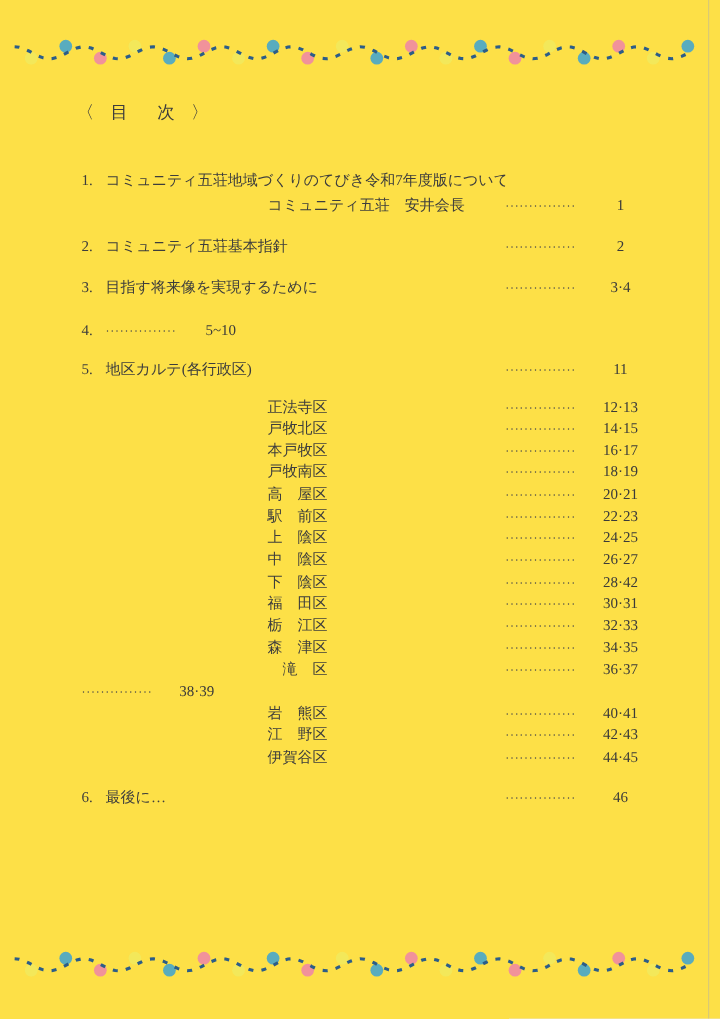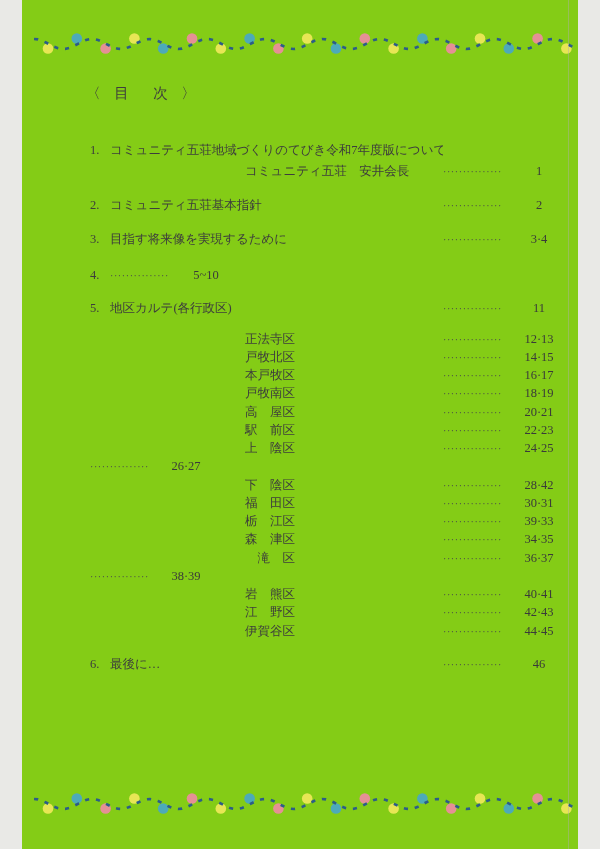--- a/index.html
+++ b/index.html
@@ -1,21 +1,21 @@
 <!DOCTYPE html>
 <html><head>
 <meta charset="utf-8">
 <style>
   * { margin:0; padding:0; box-sizing:border-box; }
   html,body { background:#e9e9e6; }
   .page {
     position:relative;
-    width:556px; height:849px;
+    width:600px; height:849px;
     margin:0 auto;
-    background:#84cc16;
+    background:#fde047;
     font-family:"Liberation Serif","DejaVu Serif",serif;
     color:#3d3d3d;
     overflow:hidden;
   }
   .deco { position:absolute; left:12px; width:576px; height:44px; }
   .deco-top { top:22px; }
   .deco-bottom { top:782px; }
   .heading {
     position:absolute; top:84px; left:64px;
     font-size:14.5px; font-weight:normal;
@@ -82,24 +82,24 @@
       <div class="row item gap-xl"><span class="num">3.</span><span class="title">目指す将来像を実現するために</span><span class="leader">···············</span><span class="pg">3·4</span></div>
       <div class="row item gap-lg"><span class="num">4.</span><span class="leader">···············</span><span class="pg">5~10</span></div>
       <div class="row item gap-md"><span class="num">5.</span><span class="title">地区カルテ(各行政区)</span><span class="leader">···············</span><span class="pg">11</span></div>
       <div class="row district gap-sm"><span class="title">正法寺区</span><span class="leader">···············</span><span class="pg">12·13</span></div>
       <div class="row district"><span class="title">戸牧北区</span><span class="leader">···············</span><span class="pg">14·15</span></div>
       <div class="row district"><span class="title">本戸牧区</span><span class="leader">···············</span><span class="pg">16·17</span></div>
       <div class="row district"><span class="title">戸牧南区</span><span class="leader">···············</span><span class="pg">18·19</span></div>
       <div class="row district"><span class="title">高　屋区</span><span class="leader">···············</span><span class="pg">20·21</span></div>
       <div class="row district"><span class="title">駅　前区</span><span class="leader">···············</span><span class="pg">22·23</span></div>
       <div class="row district"><span class="title">上　陰区</span><span class="leader">···············</span><span class="pg">24·25</span></div>
-      <div class="row district"><span class="leader">···············</span><span class="pg">26·27</span></div>
+      <div class="row district"><span class="title">中　陰区</span><span class="leader">···············</span><span class="pg">26·27</span></div>
       <div class="row district"><span class="title">下　陰区</span><span class="leader">···············</span><span class="pg">28·42</span></div>
       <div class="row district"><span class="title">福　田区</span><span class="leader">···············</span><span class="pg">30·31</span></div>
-      <div class="row district"><span class="title">栃　江区</span><span class="leader">···············</span><span class="pg">39·33</span></div>
+      <div class="row district"><span class="title">栃　江区</span><span class="leader">···············</span><span class="pg">32·33</span></div>
       <div class="row district"><span class="title">森　津区</span><span class="leader">···············</span><span class="pg">34·35</span></div>
       <div class="row district"><span class="title">　滝　区</span><span class="leader">···············</span><span class="pg">36·37</span></div>
       <div class="row district"><span class="leader">···············</span><span class="pg">38·39</span></div>
       <div class="row district"><span class="title">岩　熊区</span><span class="leader">···············</span><span class="pg">40·41</span></div>
       <div class="row district"><span class="title">江　野区</span><span class="leader">···············</span><span class="pg">42·43</span></div>
       <div class="row district"><span class="title">伊賀谷区</span><span class="leader">···············</span><span class="pg">44·45</span></div>
       <div class="row item gap-md"><span class="num">6.</span><span class="title">最後に…</span><span class="leader">···············</span><span class="pg">46</span></div>
     </div>
 
   <svg class="deco deco-bottom" viewBox="0 0 576 44">

